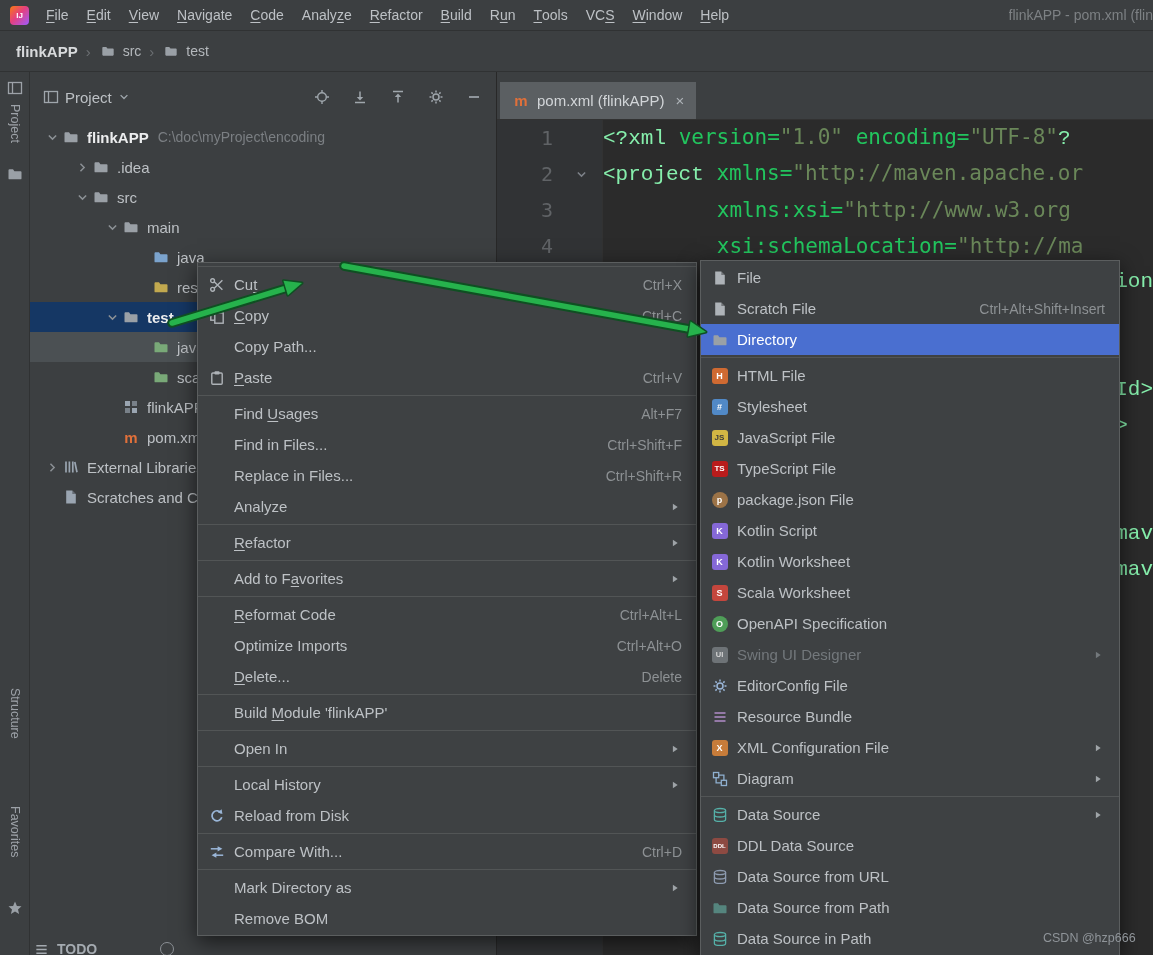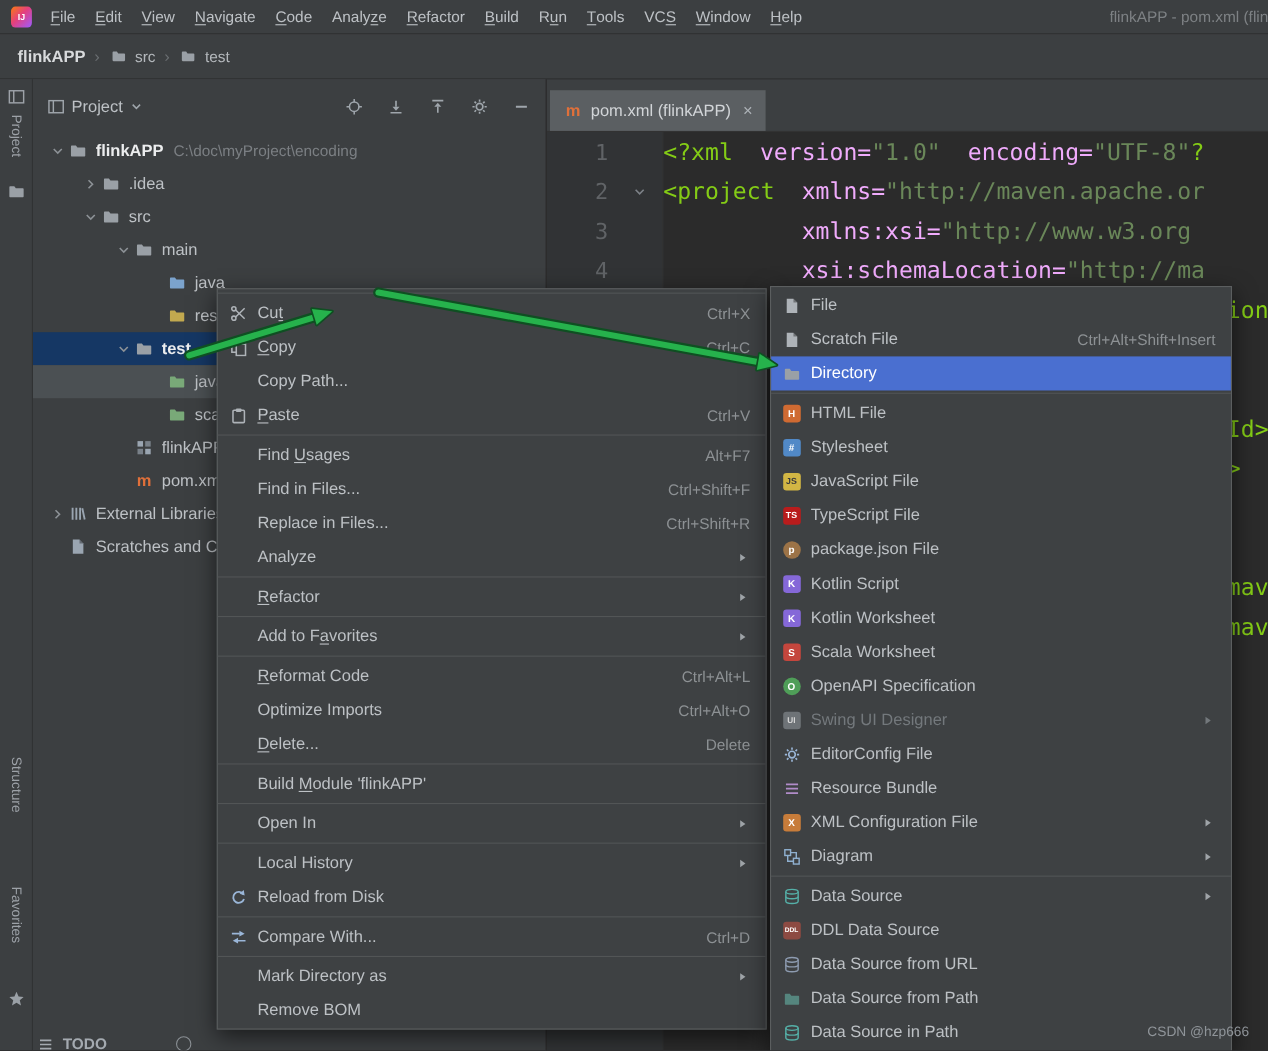--- a/index.html
+++ b/index.html
@@ -61,22 +61,22 @@
          gap:7px; padding:0 12px; font-size:15px; }
   .tab-close { color:#aeb3b8; font-size:15px; margin-left:4px; }
   .code-area { position:absolute; top:48px; left:0; right:0; bottom:0;
                font-family:"DejaVu Sans Mono",monospace; font-size:21px; line-height:36px; }
   .gutter-bg { position:absolute; left:0; top:0; bottom:0; width:106px; background:#313335;
                border-right:1px solid #323232; }
   .code-line { height:36px; display:flex; align-items:center; position:relative; }
   .ln { width:62px; flex:none; text-align:right; padding-right:6px; color:#606366; font-size:20px; }
   .fold { width:44px; flex:none; display:flex; align-items:center; justify-content:center; color:#7d8288; }
   .code { white-space:pre; }
-  .tok-tag { color:#84cc16; }
-  .tok-attr { color:#f0abfc;margin-left:12px; }
+  .tok-tag { color:#86efac;font-family:Liberation Mono, monospace; }
+  .tok-attr { color:#22c55e; }
   .tok-str { color:#6a8759; }
   .tok-pln { color:#a9b7c6; }
   .frag { position:absolute; left:593px; height:36px; line-height:36px; white-space:pre; }
 
   
   .popup { position:absolute; background:#3e4143; border:1px solid #5b5e5f;
            box-shadow:0 6px 20px rgba(0,0,0,.6); padding:1px 0; }
   #context-menu { left:197px; top:262px; width:500px; z-index:30; }
   #new-submenu { left:700px; top:260px; width:420px; z-index:31; }
   .mi { height:31px; display:flex; align-items:center; padding:0 14px 0 9px; color:#bdc1c5; font-size:15px; }

